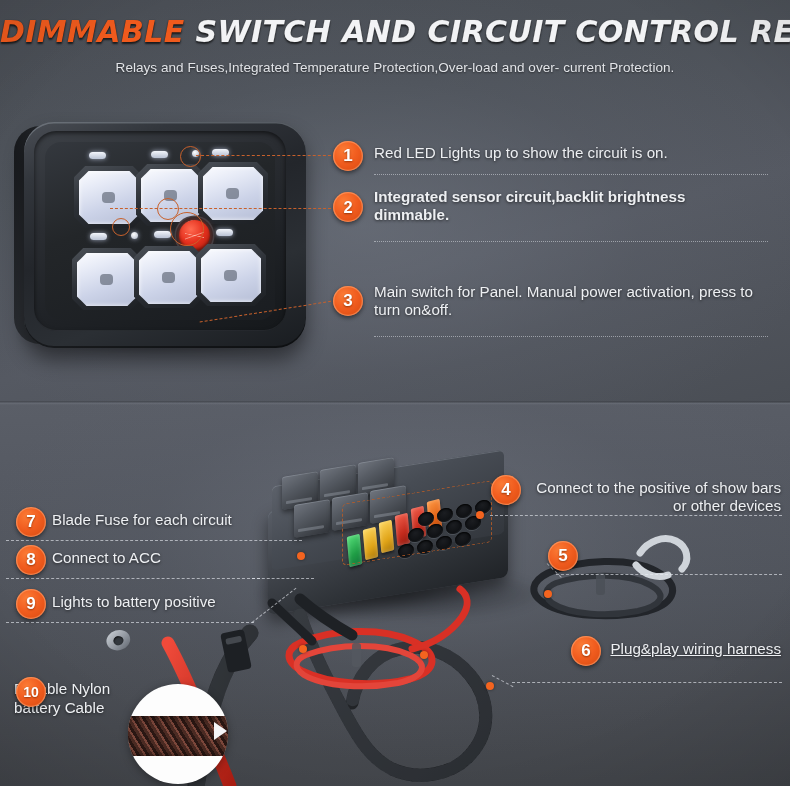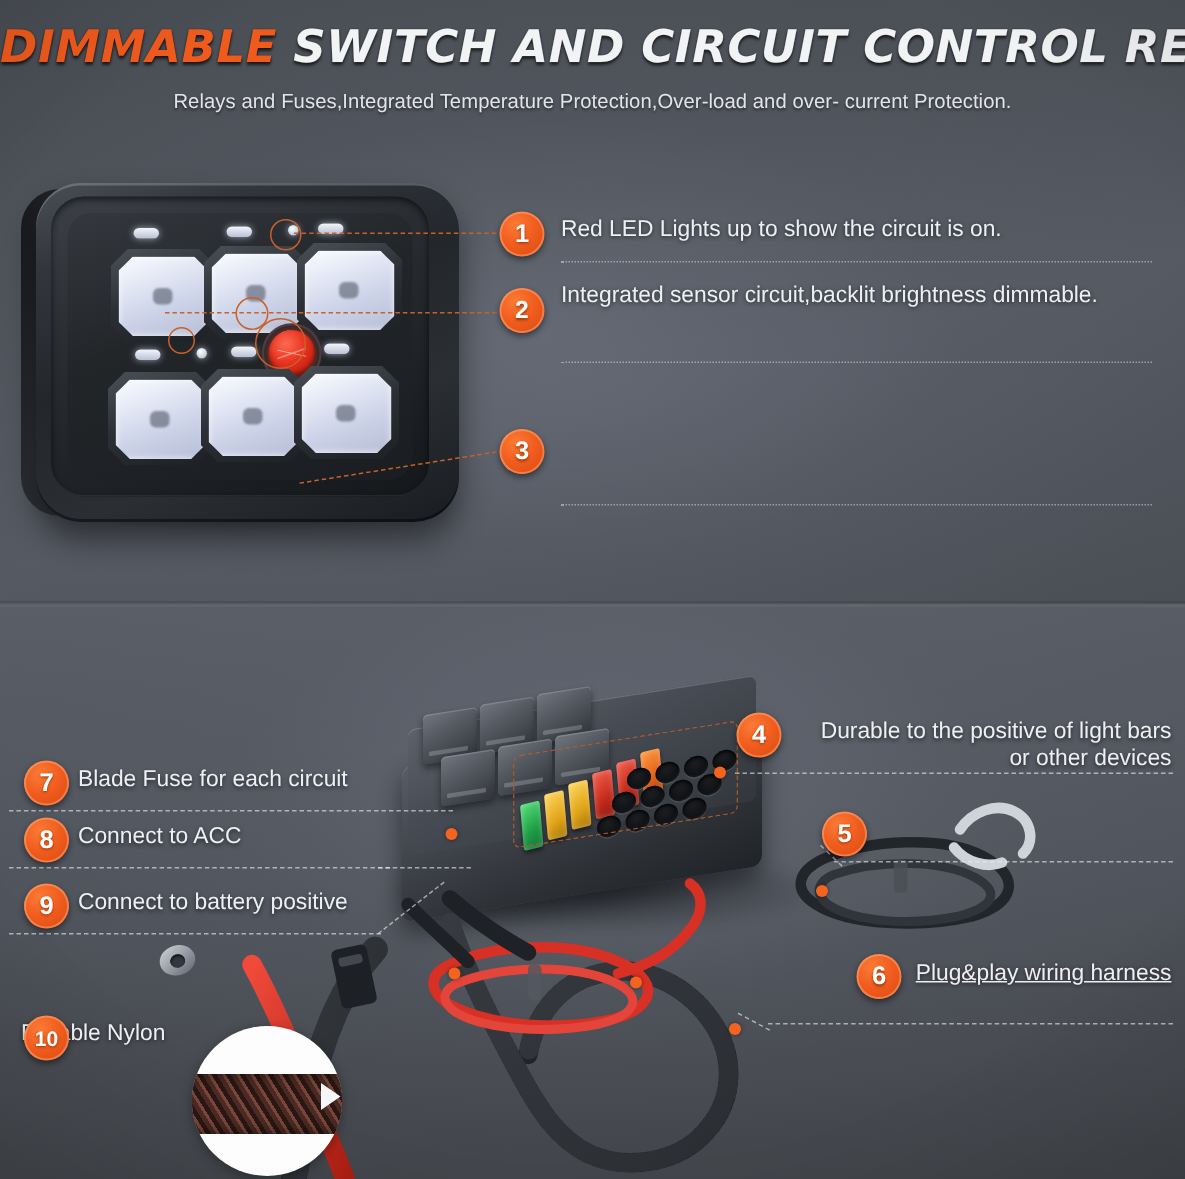--- a/index.html
+++ b/index.html
@@ -317,24 +317,25 @@
   <div class="ring-o" style="left:112px; top:218px; width:18px; height:18px;"></div>
 
   <div class="ring-o" style="left:170px; top:212px; width:34px; height:34px;"></div>
   <div class="rule-orange" style="left:198px; top:300px; width:138px; transform:rotate(-9deg); transform-origin:right center;"></div>
 
   <div class="badge" style="left:333px; top:141px;">1</div>
   <div class="calltext" style="left:374px; top:144px; width:396px;">Red LED Lights up to show the circuit is on.</div>
   <div class="rule-dot" style="left:374px; top:174px; width:394px;"></div>
 
   <div class="badge n2" style="left:333px; top:192px;">2</div>
-  <div class="calltext" style="left:374px; top:188px; width:372px;">Integrated sensor circuit,backlit brightness dimmable.</div>
+  <div class="calltext" style="left:374px; top:188px; width:372px;font-weight:bold;">Integrated sensor circuit,backlit brightness dimmable.</div>
   <div class="rule-dot" style="left:374px; top:241px; width:394px;"></div>
 
   <div class="badge" style="left:333px; top:286px;">3</div>
+  <div class="calltext" style="left:374px; top:283px; width:404px;">Main switch for Panel. Manual power activation, press to turn on&amp;off.</div>
   <div class="rule-dot" style="left:374px; top:336px; width:394px;"></div>
 
   <div class="fusebox">
     <div class="fb-shadow"></div>
     <div class="fb-base"></div>
     <div class="fb-top"></div>
 
     <div class="relay" style="left:32px;  top:34px;"></div>
     <div class="relay" style="left:70px;  top:27px;"></div>
     <div class="relay" style="left:108px; top:20px;"></div>
@@ -419,21 +420,21 @@
     <div class="mag-band"></div>
   </div>
   <div class="mag-arrow"></div>
 
   <div class="red-lug">
     <div class="eye"></div>
   </div>
 
   <div class="badge" style="left:491px; top:475px;">4</div>
   <div class="calltext r" style="left:450px; top:479px; width:331px;">
-    <div>Durable to the positive of light bars</div>
+    <div>Connect to the positive of show bars</div>
     <div>or other devices</div>
   </div>
   <div class="rule-dash" style="left:490px; top:515px; width:292px;"></div>
   <div class="dot-o" style="left:476px; top:511px;"></div>
 
   <div class="badge" style="left:548px; top:541px;">5</div>
   <div class="rule-dash" style="left:556px; top:574px; width:226px;"></div>
   <div class="rule-dash" style="left:547px; top:563px; width:20px; transform:rotate(44deg); transform-origin:left center;"></div>
   <div class="dot-o" style="left:544px; top:590px;"></div>
 
@@ -447,28 +448,29 @@
 
   <div class="badge" style="left:16px; top:507px;">7</div>
   <div class="calltext" style="left:52px; top:511px; width:300px;">Blade Fuse for each circuit</div>
   <div class="rule-dash" style="left:6px; top:540px; width:296px;"></div>
 
   <div class="badge" style="left:16px; top:545px;">8</div>
   <div class="calltext" style="left:52px; top:549px; width:300px;">Connect to ACC</div>
   <div class="rule-dash" style="left:6px; top:578px; width:254px;"></div>
 
   <div class="badge" style="left:16px; top:589px;">9</div>
-  <div class="calltext" style="left:52px; top:593px; width:300px;">Connect to battery positive</div>
+  <div class="calltext" style="left:52px; top:593px; width:300px;">Lights to battery positive</div>
   <div class="rule-dash" style="left:6px; top:622px; width:248px;"></div>
 
   <div class="rule-dash" style="left:252px; top:578px; width:62px; transform:rotate(0deg);"></div>
   <div class="rule-dash" style="left:252px; top:622px; width:56px; transform:rotate(-38deg); transform-origin:left center;"></div>
   <div class="dot-o" style="left:297px; top:552px;"></div>
   <div class="dot-o" style="left:299px; top:645px;"></div>
   <div class="dot-o" style="left:420px; top:651px;"></div>
 
   <div class="badge ten" style="left:16px; top:677px;">10</div>
   <div class="calltext" style="left:14px; top:680px; width:170px; line-height:1.22;">
     <div>Durable Nylon</div>
+    <div>battery Cable</div>
   </div>
 
   <div class="vig"></div>
 </div>
 
 </body></html>

